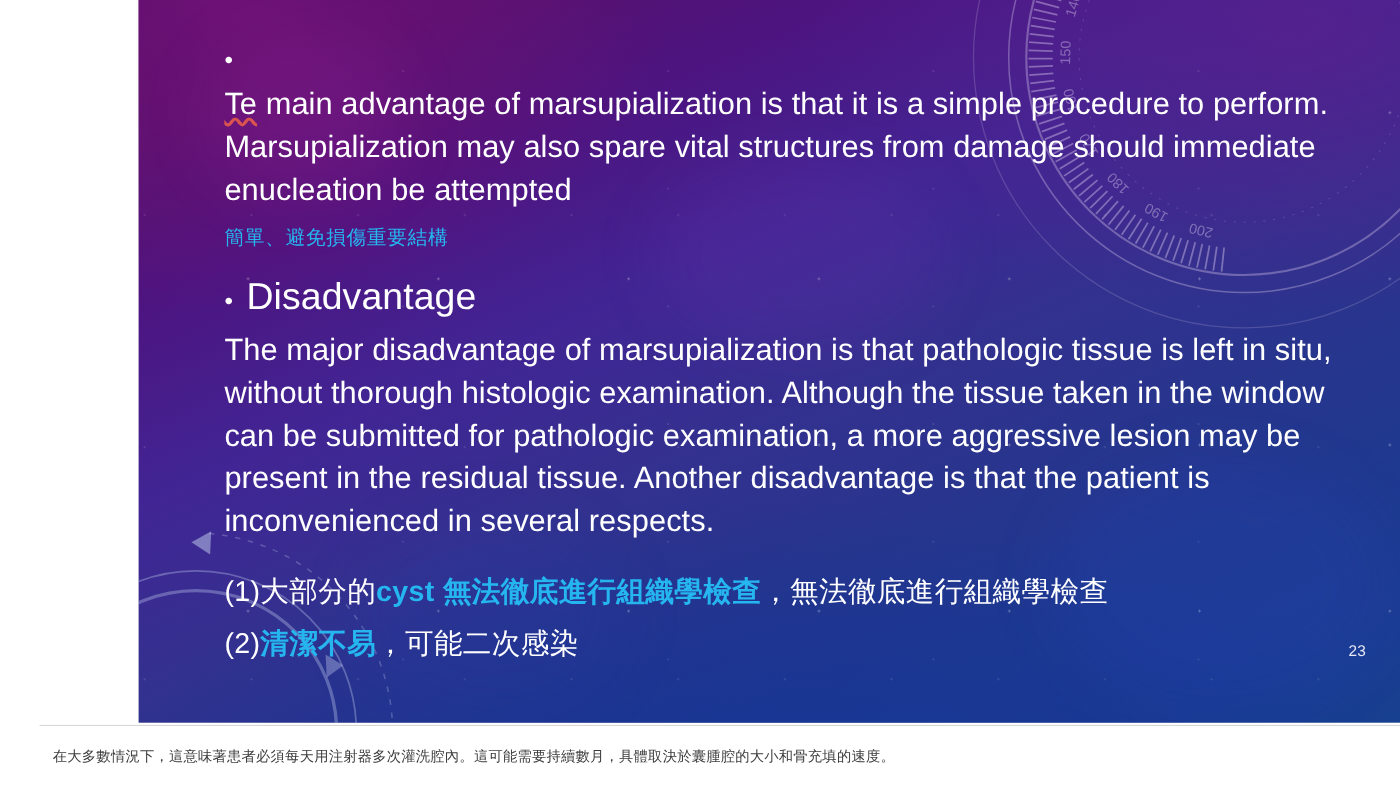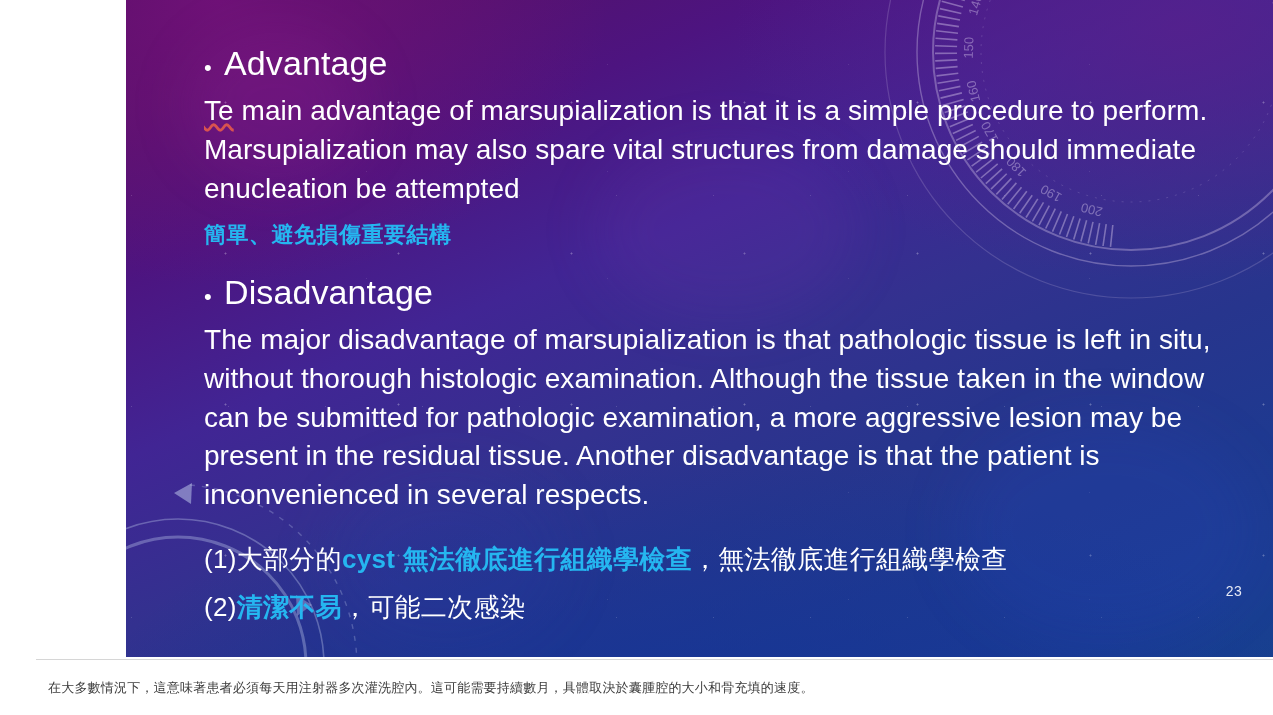--- a/index.html
+++ b/index.html
@@ -114,22 +114,22 @@
     letter-spacing: .05px;
   }
   .para .misspell {
     text-decoration: underline wavy #d9534f;
     text-decoration-skip-ink: none;
     text-underline-offset: 3px;
   }
 
   .cn-accent {
     color: #25b6f0;
-    font-weight: bold;
-    font-size: 22px;
+    font-weight: normal;
+    font-size: 18px;
     line-height: 1.45;
     margin: 10px 0 4px 0;
     letter-spacing: .5px;
   }
 
   .cn-line {
     color: #ffffff;
     font-size: 26px;
     line-height: 1.5;
     margin: 9px 0 2px 0;
@@ -296,21 +296,20 @@
         <path d="M 212 60 A 182 182 0 0 1 378 260"></path>
       </g>
       <path d="M 214 58 l -18 10 l 17 11 z" fill="#b9c2e8" fill-opacity="0.55"></path>
       <path d="M 318 170 l 16 10 l -15 11 z" fill="#b9c2e8" fill-opacity="0.40"></path>
     </svg>
 
     <div id="content">
 
       <h2 class="bullet-head">
         <span class="dot">•</span>
-        <span>Advantage</span>
       </h2>
 
       <p class="para"><span class="misspell">Te</span><span> main advantage of marsupialization is that it is a simple procedure to perform. Marsupialization may also spare vital structures from damage should immediate enucleation be attempted</span></p>
 
       <p class="cn-accent">簡單、避免損傷重要結構</p>
 
       <div class="gap-a"></div>
 
       <h2 class="bullet-head">
         <span class="dot">•</span>

